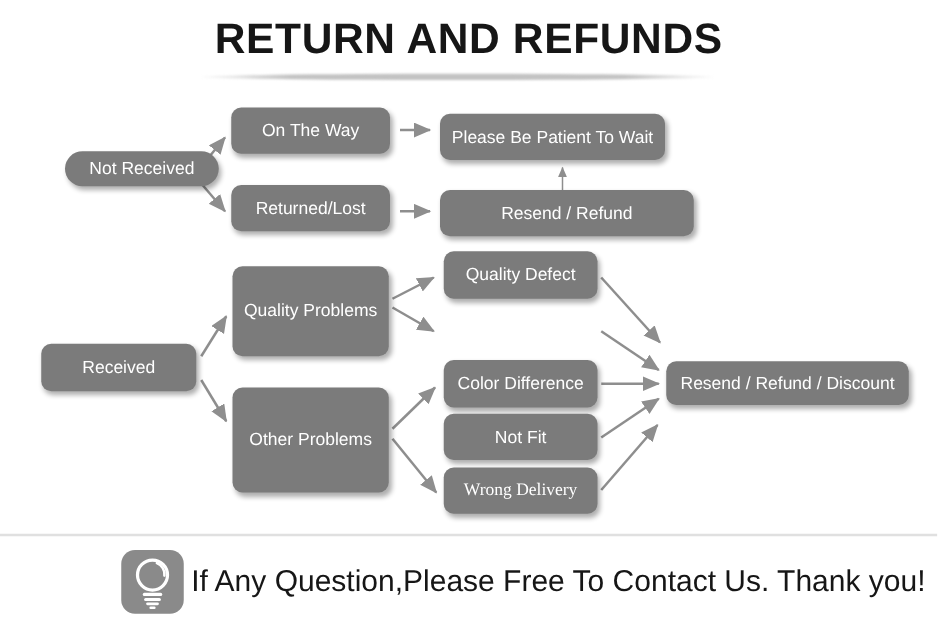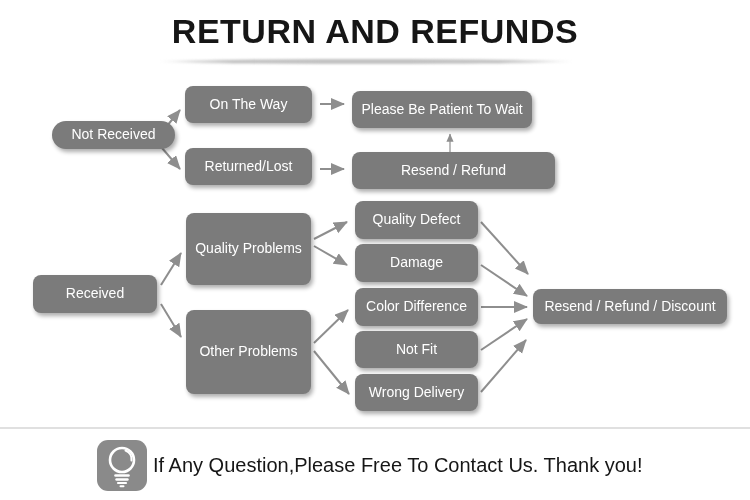--- a/index.html
+++ b/index.html
@@ -38,39 +38,39 @@
   .n-returned-lost{left:185px;top:148px;width:127px;height:37px;}
   .n-please-wait{left:352px;top:91px;width:180px;height:37px;}
   .n-resend-refund{left:352px;top:152px;width:203px;height:37px;}
   .n-received{left:33px;top:275px;width:124px;height:38px;}
   .n-quality-problems{left:186px;top:213px;width:125px;height:72px;}
   .n-other-problems{left:186px;top:310px;width:125px;height:84px;}
   .n-quality-defect{left:355px;top:201px;width:123px;height:38px;}
   .n-damage{left:355px;top:244px;width:123px;height:38px;}
   .n-color-difference{left:355px;top:288px;width:123px;height:38px;text-align:center;}
   .n-not-fit{left:355px;top:331px;width:123px;height:37px;}
-  .n-wrong-delivery{left:355px;top:374px;width:123px;height:37px;}
+  .n-wrong-delivery{left:355px;top:374px;width:123px;height:37px;font-family:Liberation Serif, serif;}
   .n-resend-refund-discount{left:533px;top:289px;width:194px;height:35px;}
 
   .arrow-layer{position:absolute;left:0;top:0;pointer-events:none;}
   .arrow{stroke:var(--arrow-color,#8e8e8e);stroke-width:2;fill:none;}
   .arrow.thin{stroke-width:1.2;}
 
   .footer-line{
     position:absolute;left:0;top:427px;width:750px;height:2px;
     background:var(--footer-line,#e0e0e0);
   }
   .bulb-box{
     position:absolute;left:97px;top:440px;width:50px;height:51px;
     background:var(--bulb-box,#8a8a8a);border-radius:11px;
   }
   .footer-message{
     position:absolute;left:153px;top:440px;height:51px;
     display:flex;align-items:center;
-    font-size:20px;color:var(--footer-text,#161616);
+    font-size:24px;color:var(--footer-text,#161616);
   }
 </style>
 </head>
 <body>
 
 <div class="canvas">
 
   <h1 class="page-title">RETURN AND REFUNDS</h1>
   <div class="title-underline"></div>
 
@@ -107,21 +107,20 @@
 
   <div class="node n-not-received">Not Received</div>
   <div class="node n-on-the-way">On The Way</div>
   <div class="node n-returned-lost">Returned/Lost</div>
   <div class="node n-please-wait">Please Be Patient To Wait</div>
   <div class="node n-resend-refund">Resend / Refund</div>
   <div class="node n-received">Received</div>
   <div class="node n-quality-problems">Quality Problems</div>
   <div class="node n-other-problems">Other Problems</div>
   <div class="node n-quality-defect">Quality Defect</div>
-  <div class="node n-damage">Damage</div>
   <div class="node n-color-difference">Color Difference</div>
   <div class="node n-not-fit">Not Fit</div>
   <div class="node n-wrong-delivery">Wrong Delivery</div>
   <div class="node n-resend-refund-discount">Resend / Refund / Discount</div>
 
   <div class="footer-line"></div>
 
   <div class="bulb-box">
     <svg width="50" height="51" viewBox="0 0 50 51">
       <circle cx="25" cy="20" r="12" fill="none" stroke="#ffffff" stroke-width="2.6"></circle>

